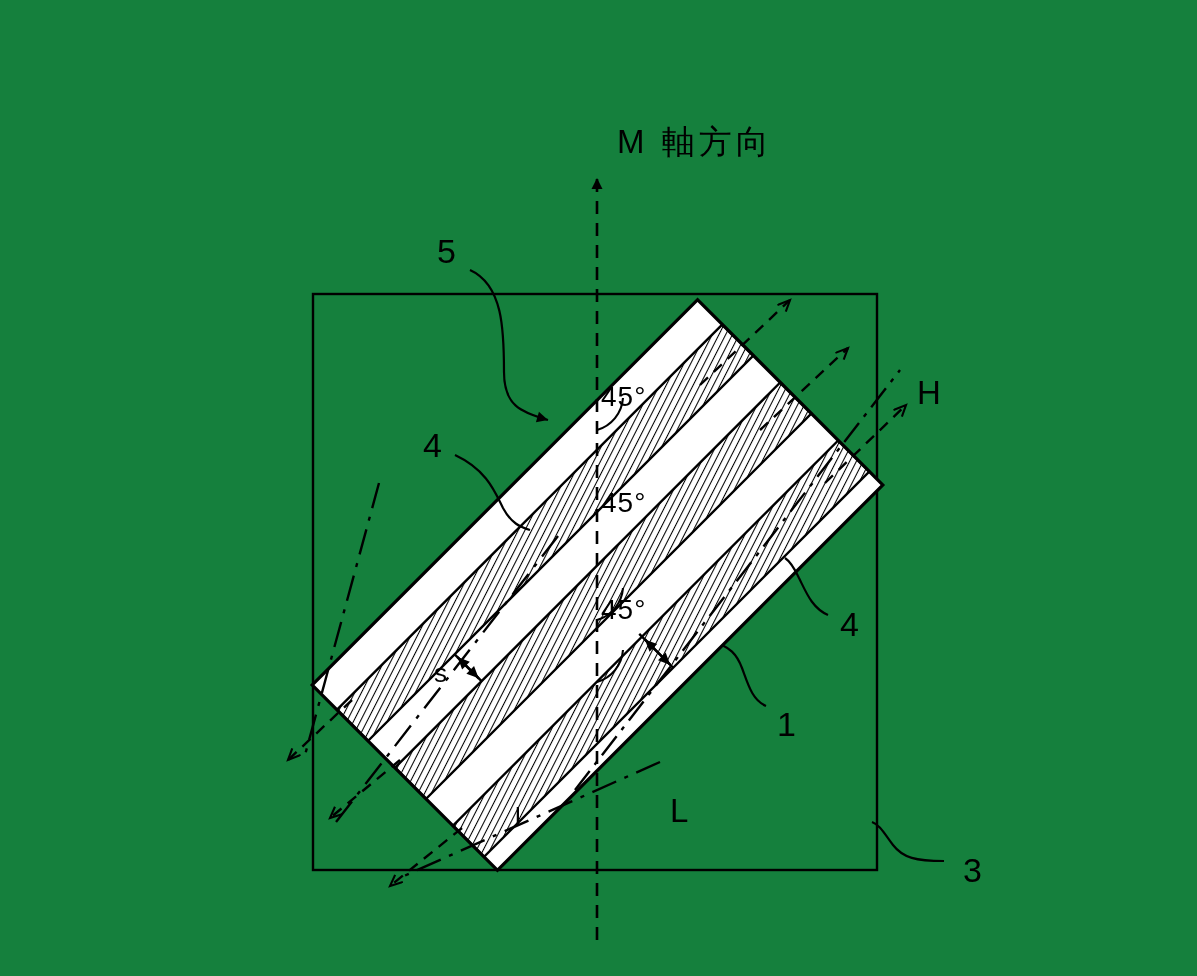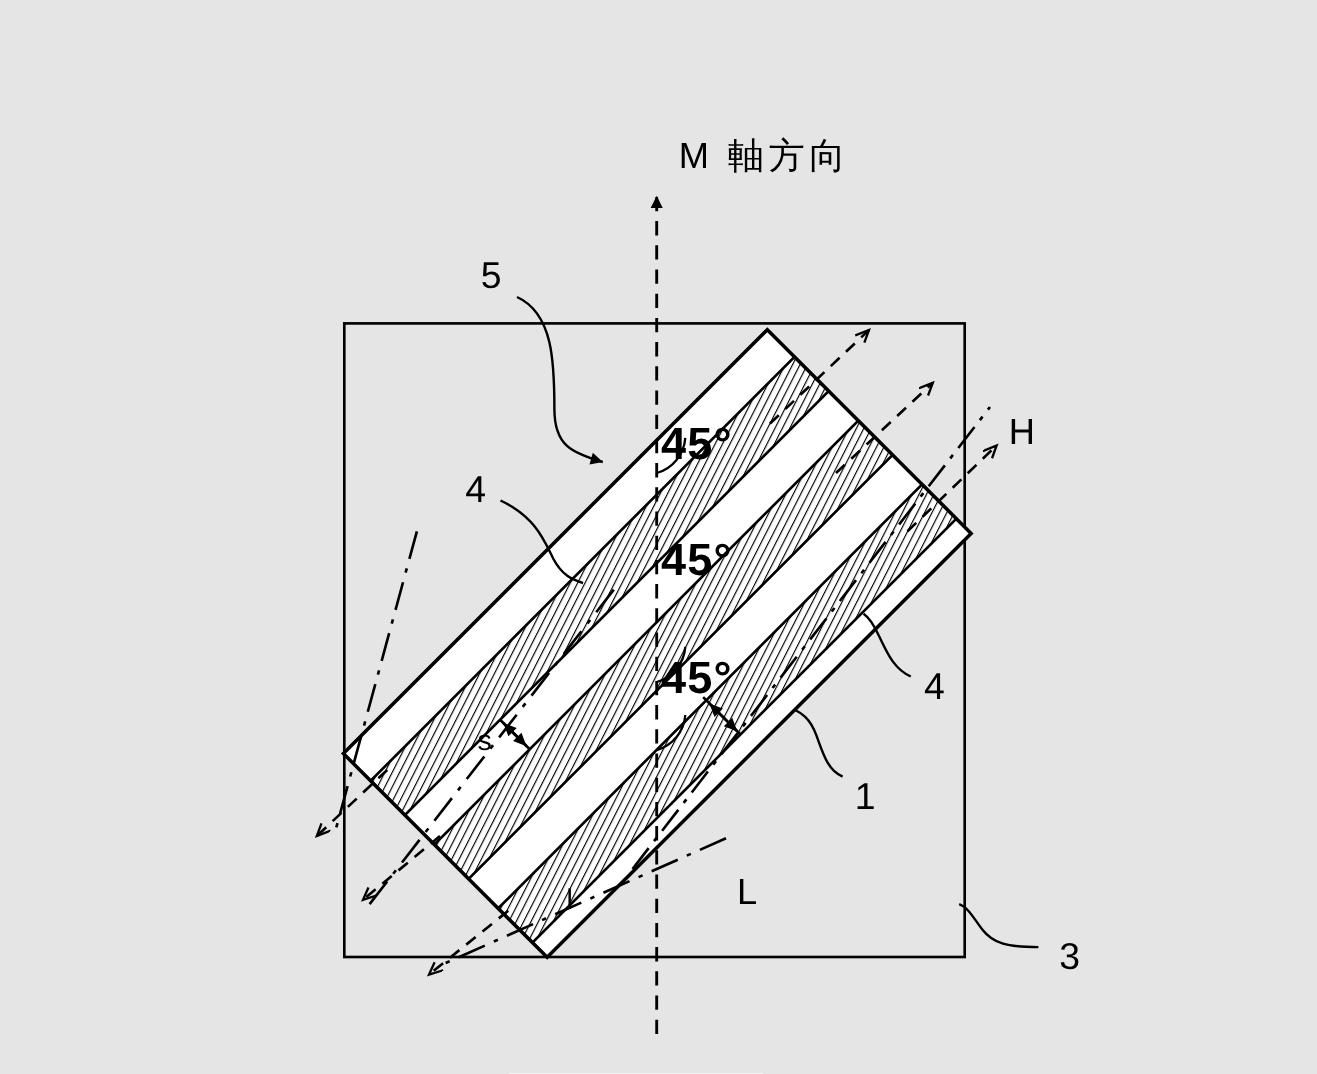--- a/index.html
+++ b/index.html
@@ -4,21 +4,21 @@
 <style>
   html, body {
     margin: 0;
     padding: 0;
     background: #ffffff;
   }
   #figure-root {
     position: relative;
     width: 1197px;
     height: 976px;
-    background: #e5e5e5;
+    background: #15803d;
     font-family: "Liberation Sans", sans-serif;
     overflow: hidden;
   }
   #figure-svg {
     position: absolute;
     left: 0;
     top: 0;
     width: 1197px;
     height: 976px;
   }
@@ -31,23 +31,22 @@
     user-select: none;
   }
   .lbl-title {
     font-size: 33px;
     letter-spacing: 4px;
   }
   .lbl-ref {
     font-size: 34px;
   }
   .lbl-angle {
-    font-size: 41px;
+    font-size: 28px;
     letter-spacing: 1px;
-    font-weight: bold;
   }
   .lbl-axis {
     font-size: 33px;
   }
   .lbl-dim {
     font-size: 26px;
   }
 </style>
 </head>
 <body>

